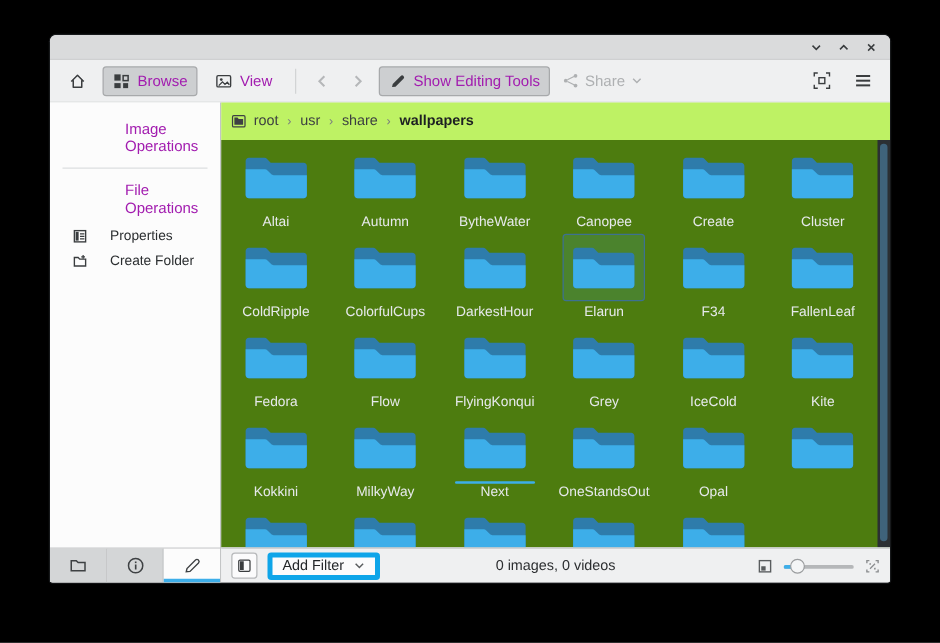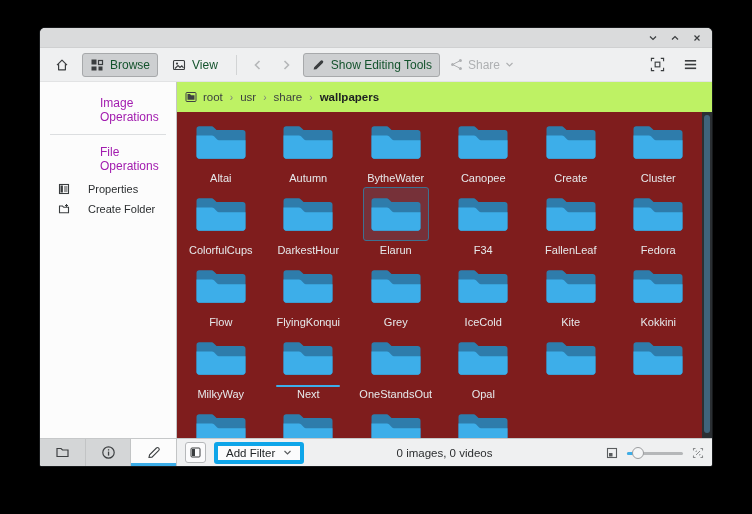--- a/index.html
+++ b/index.html
@@ -14,21 +14,21 @@
   .titlebar { height:20px; background:#dadbdc; position:relative; flex:0 0 auto;
               display:flex; align-items:center; justify-content:center; border-bottom:1px solid #cfd0d1;}
   .title { font-size:11.5px; color:#1f2224; }
   .win-controls { position:absolute; right:10px; top:0; height:100%; display:flex; align-items:center; gap:12px; }
   .wc { display:flex; align-items:center; color:#3a3d3f; cursor:default; }
 
   
   .toolbar { height:34px; flex:0 0 auto; background:#eff0f1; display:flex; align-items:center;
              padding:0 8px; gap:6px; border-bottom:1px solid #e2e3e4; }
   .tbtn { display:flex; align-items:center; gap:6px; border:1px solid transparent; background:transparent;
-          border-radius:3px; padding:4px 7px; font-size:12px; color:#14532d; font-family:inherit; }
+          border-radius:3px; padding:4px 7px; font-size:12px; color:#a21caf; font-family:inherit; }
   .tbtn.checked { background:#cdcfd1; border-color:#a7a9ab; }
   .tbtn.icon-only { padding:4px 5px; }
   .tsep { width:1px; height:20px; background:#d2d4d5; margin:0 4px; }
   .nav { display:flex; align-items:center; padding:2px 4px; color:#b5b7b9; }
   .share-group { display:flex; align-items:center; gap:5px; color:#aeb0b2; font-size:12px; padding:0 4px; }
   .spacer { flex:1; }
 
   
   .main { flex:1; display:flex; min-height:0; }
   .sidebar { width:137px; flex:0 0 auto; background:#fcfcfc; border-right:1px solid #c3c5c6;
@@ -49,21 +49,21 @@
 
   
   .breadcrumb { height:30px; flex:0 0 auto; background:#bef264; display:flex; align-items:center;
                 padding:0 8px; gap:6px; font-size:11.5px; color:#3c3f41; }
   .crumbs { display:flex; align-items:center; gap:7px; }
   .crumb { cursor:default; }
   .crumb.last { font-weight:bold; color:#1d2022; }
   .crumb-sep { color:#7a7d7f; font-size:10px; }
 
   
-  .view { flex:1; position:relative; background:#7f1d1d; overflow:hidden; }
+  .view { flex:1; position:relative; background:#4d7c0f; overflow:hidden; }
   .grid { position:absolute; left:0; top:3px; right:10px;
           display:grid; grid-template-columns:repeat(6,1fr); grid-auto-rows:72px; }
   .cell { display:flex; flex-direction:column; align-items:center; cursor:default; }
   .iconwrap { width:66px; height:54px; display:flex; align-items:center; justify-content:center;
               border:1px solid transparent; border-radius:3px; }
   .cell.selected .iconwrap { background:rgba(61,174,233,0.14); border-color:#3d7191; }
   .uline { width:64px; height:2px; border-radius:1px; background:transparent; margin-top:0px; }
   .cell.current .uline { background:#3daee9; }
   .flabel { margin-top:1px; font-size:11px; color:#e6e9eb; white-space:nowrap; }
   .sb-track { position:absolute; right:0; top:0; bottom:0; width:10px; background:#2b2f33; }
@@ -330,20 +330,30 @@
                 <div class="flabel">Cluster</div>
               </div>
               <div class="cell">
                 <div class="iconwrap">
                   <svg viewBox="0 0 64 52" width="56" height="46">
                     <path d="M4 11c0-1.7 1.3-3 3-3h14.2c.9 0 1.8.4 2.4 1l3.3 3.4H57c1.7 0 3 1.3 3 3v26.6c0 1.7-1.3 3-3 3H7c-1.7 0-3-1.3-3-3z" fill="#2e7cab"></path>
                     <path d="M4 18.5h17.6c.9 0 1.8.4 2.4 1l3.3 3.4c.6.6 1.5 1 2.4 1H60v18.1c0 1.7-1.3 3-3 3H7c-1.7 0-3-1.3-3-3z" fill="#3daee9"></path>
                   </svg>
                 </div>
                 <div class="uline"></div>
+                <div class="flabel">ColdRipple</div>
+              </div>
+              <div class="cell">
+                <div class="iconwrap">
+                  <svg viewBox="0 0 64 52" width="56" height="46">
+                    <path d="M4 11c0-1.7 1.3-3 3-3h14.2c.9 0 1.8.4 2.4 1l3.3 3.4H57c1.7 0 3 1.3 3 3v26.6c0 1.7-1.3 3-3 3H7c-1.7 0-3-1.3-3-3z" fill="#2e7cab"></path>
+                    <path d="M4 18.5h17.6c.9 0 1.8.4 2.4 1l3.3 3.4c.6.6 1.5 1 2.4 1H60v18.1c0 1.7-1.3 3-3 3H7c-1.7 0-3-1.3-3-3z" fill="#3daee9"></path>
+                  </svg>
+                </div>
+                <div class="uline"></div>
                 <div class="flabel">ColorfulCups</div>
               </div>
               <div class="cell">
                 <div class="iconwrap">
                   <svg viewBox="0 0 64 52" width="56" height="46">
                     <path d="M4 11c0-1.7 1.3-3 3-3h14.2c.9 0 1.8.4 2.4 1l3.3 3.4H57c1.7 0 3 1.3 3 3v26.6c0 1.7-1.3 3-3 3H7c-1.7 0-3-1.3-3-3z" fill="#2e7cab"></path>
                     <path d="M4 18.5h17.6c.9 0 1.8.4 2.4 1l3.3 3.4c.6.6 1.5 1 2.4 1H60v18.1c0 1.7-1.3 3-3 3H7c-1.7 0-3-1.3-3-3z" fill="#3daee9"></path>
                   </svg>
                 </div>
                 <div class="uline"></div>

